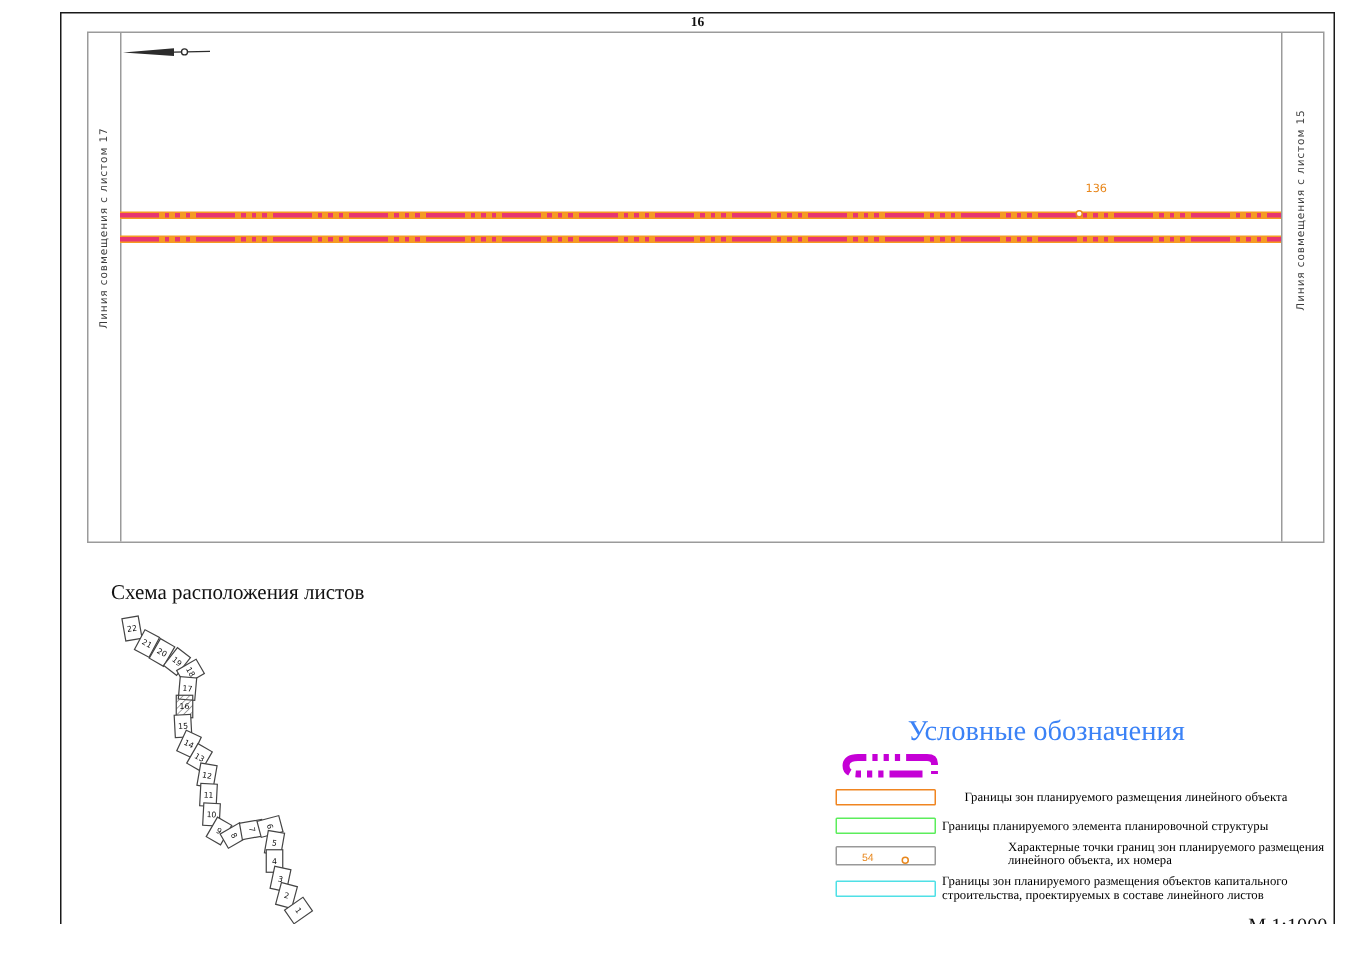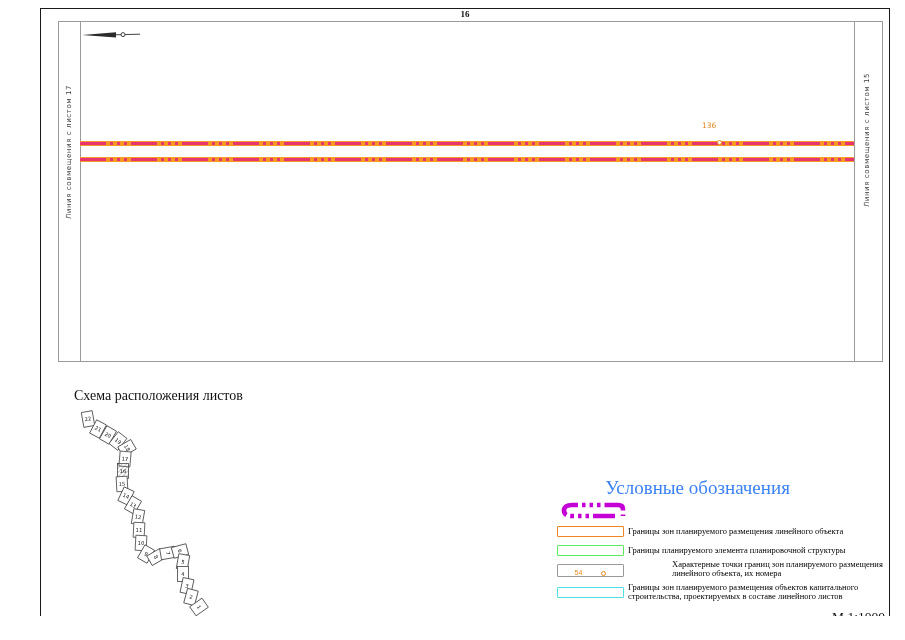--- a/index.html
+++ b/index.html
@@ -29,21 +29,21 @@
             background:var(--line-orange,#f59b23);}
   .map-line.top{top:141px;}
   .map-line.bottom{top:157px;}
   .map-line .dash{position:absolute;left:0;right:0;top:1px;height:3px;
      background:repeating-linear-gradient(90deg,
         var(--line-pink,#e73571) 0 26px, transparent 26px 30px,
         var(--line-pink,#e73571) 30px 33px, transparent 33px 37px,
         var(--line-pink,#e73571) 37px 40px, transparent 40px 44px,
         var(--line-pink,#e73571) 44px 47px, transparent 47px 51px);}
 
-  .point-label{position:absolute;left:702px;top:121px;width:36px;text-align:left;
+  .point-label{position:absolute;left:702px;top:121px;width:36px;text-align:right;
                font-family:"DejaVu Sans", sans-serif;font-size:7.5px;
                color:var(--orange-text,#e8871c);}
   .point-marker{position:absolute;left:717px;top:140px;width:5px;height:5px;
                 border:1.2px solid var(--orange-text,#e8871c);border-radius:50%;
                 background:#fff;box-sizing:border-box;}
 
   
   .scheme-title{position:absolute;left:74px;top:388px;font-size:14px;color:#111;}
   .sheet-chain{position:absolute;left:70px;top:400px;}
 
@@ -194,21 +194,21 @@
       </g>
     </svg>
 
   <div class="legend-title">Условные обозначения</div>
 
   <svg class="legend-sym" style="top:500px;" width="70" height="20" viewBox="0 0 70 20">
     <path d="M 58,16 H 15 Q 7,16 7,10.5 Q 7,5 15,5 H 61 Q 66,5 66,9 V 16" fill="none" stroke="#c500d6" stroke-width="4.6" stroke-dasharray="22 4 3.5 4 3.5 4 3.5 4"></path>
   </svg>
 
   <div class="legend-sym legend-rect orange" style="top:526px;"></div>
-  <div class="legend-text" style="top:527px;">
+  <div class="legend-text" style="top:527px;margin-left:15px;">
     <div>Границы зон планируемого размещения линейного объекта</div>
   </div>
 
   <div class="legend-sym legend-rect green" style="top:545px;"></div>
   <div class="legend-text" style="top:546px;">
     <div>Границы планируемого элемента планировочной структуры</div>
   </div>
 
   <div class="legend-sym legend-rect gray" style="top:564px;">
     <span>54</span>

